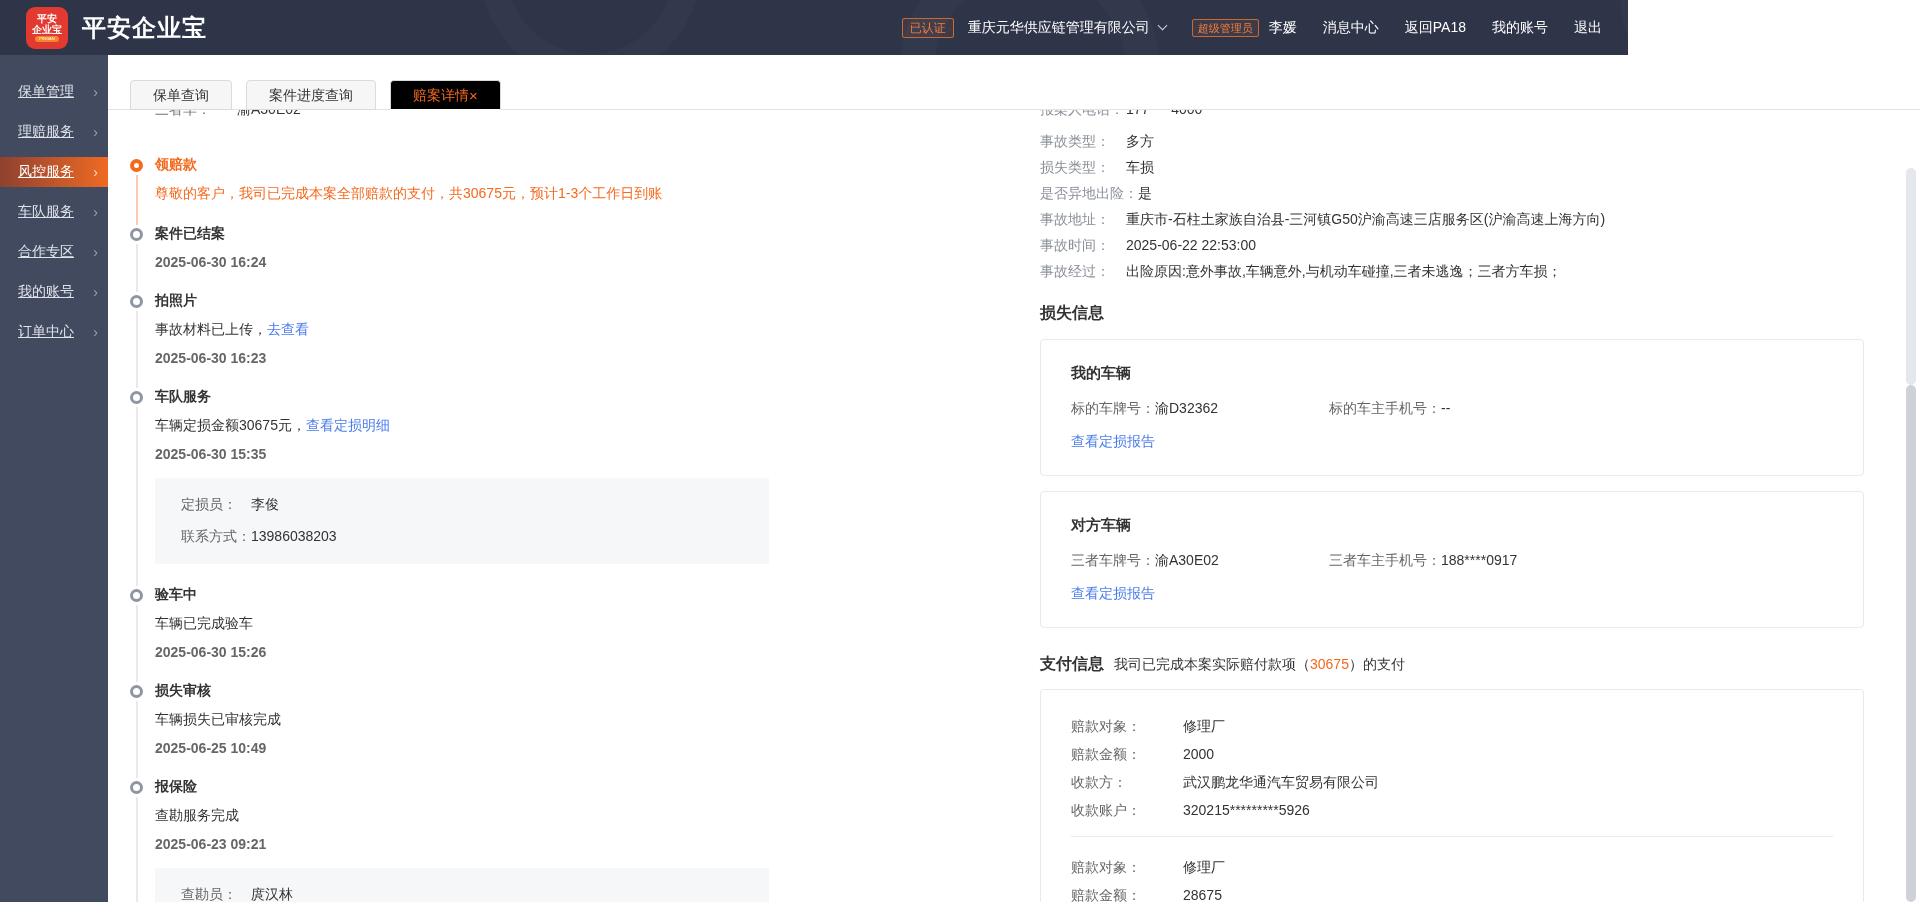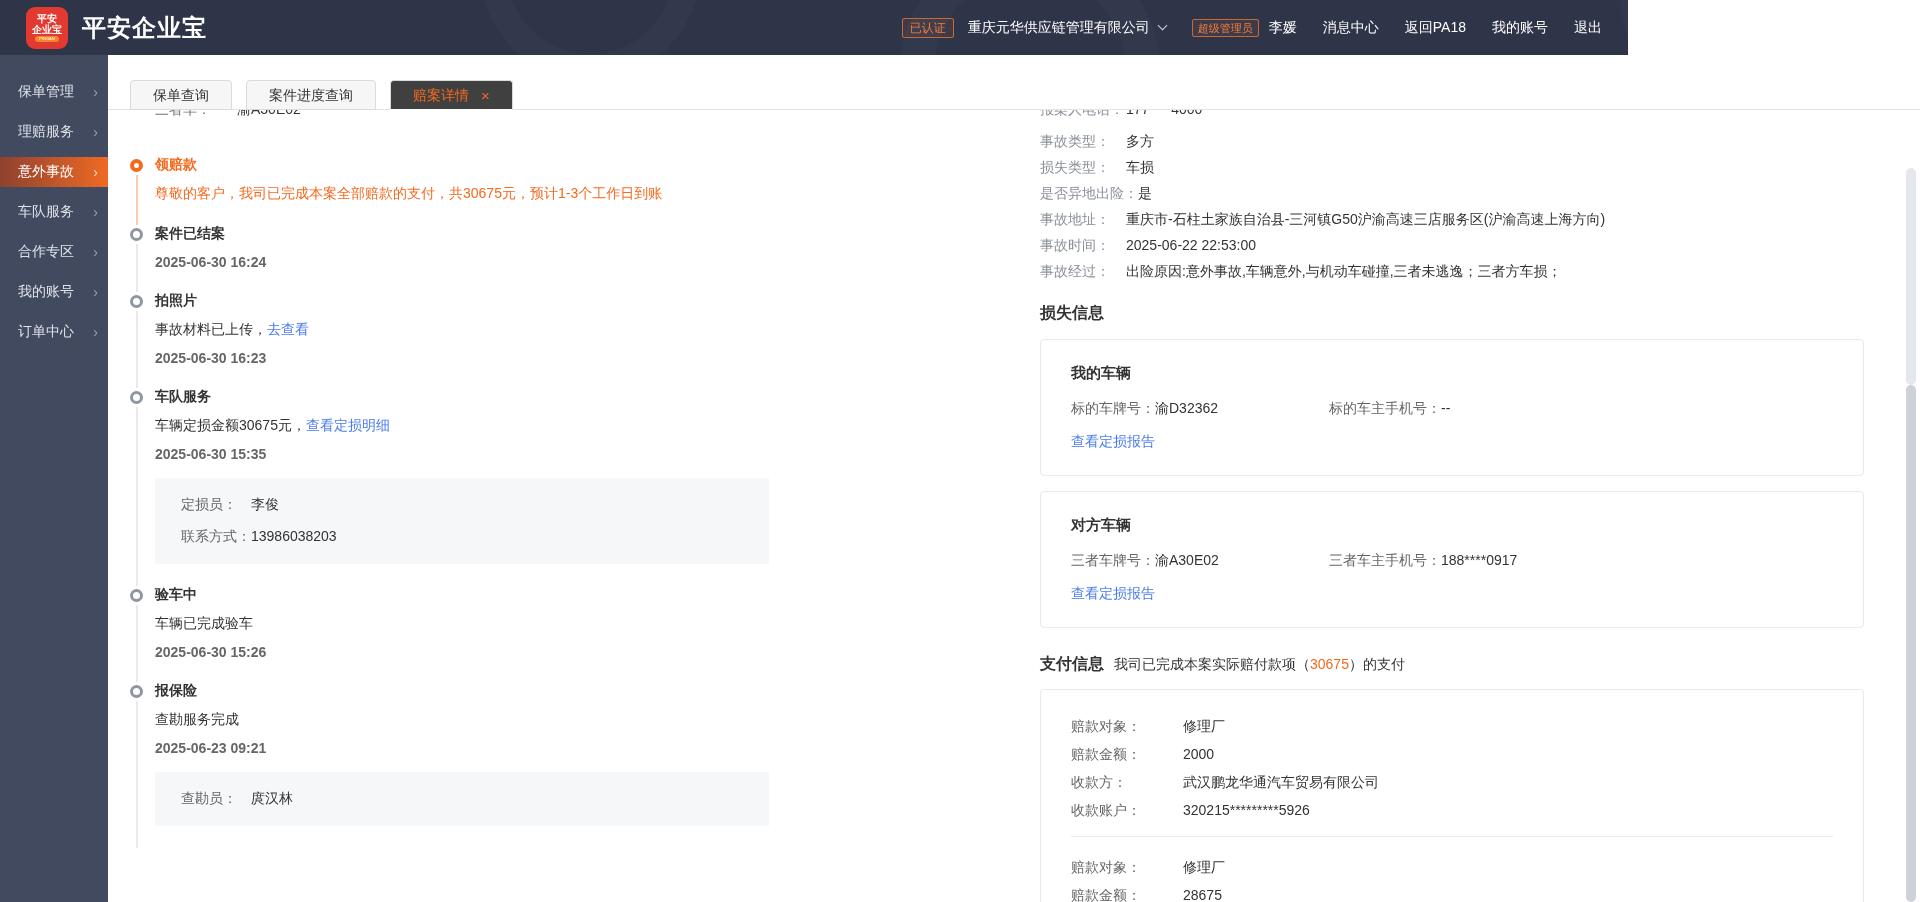--- a/index.html
+++ b/index.html
@@ -28,33 +28,33 @@
     transform:rotate(45deg); display:inline-block; margin-left:9px; margin-top:-4px; }
   .user-name, .hdr-link { color:#fff; white-space:nowrap; cursor:pointer; }
   .user-name { margin-left:-16px; }
 
   
   .sidebar { position:absolute; left:0; top:55px; width:108px; bottom:0; background:#424a5f; z-index:20; }
   .sb-item { height:30px; margin-top:10px; display:flex; align-items:center;
     padding:0 10px 0 18px; color:#dfe2ea; cursor:pointer; }
   .sb-item:first-child { margin-top:22px; }
   .sb-item { margin-bottom:10px; }
-  .sb-label { flex:1; }
+  .sb-label { flex:1;text-decoration:underline; }
   .sb-chevron { color:#9aa1b2; font-size:14px; }
   .sb-item.active { background:linear-gradient(90deg,#8f4130,#ef6a24); color:#fff; }
   .sb-item.active .sb-chevron { color:#ffd9c4; }
 
   
   .content { position:absolute; left:108px; top:55px; right:0; bottom:0; background:#fff; overflow:hidden; }
 
   .tabbar { position:absolute; left:0; top:0; right:0; height:55px; background:#fff;
     border-bottom:1px solid #e3e3e3; z-index:10; display:flex; align-items:flex-end; padding-left:22px; }
   .tab { height:30px; line-height:28px; padding:0 22px; margin-right:14px; margin-bottom:-1px;
     background:#f6f6f6; border:1px solid #dadada; border-radius:4px 4px 0 0; color:#333; cursor:pointer; white-space:nowrap; }
-  .tab.active { background:#404040; border-bottom-color:#fff; color:#f5691d; display:flex; align-items:center; gap:12px; }
+  .tab.active { background:#000000; border-bottom-color:#fff; color:#f5691d; display:flex; align-items:center; }
   .tab-close { color:#f5691d; font-size:15px; line-height:1; cursor:pointer; }
 
   .clipped-row { display:flex; font-size:14px; }
   .clip-label { color:#707580; }
   .clip-value { color:#333; margin-left:26px; }
 
   
   .left-col { position:absolute; left:22px; top:46px; width:690px; }
   .left-col .clipped-row { padding-left:25px; }
   .timeline { margin-top:37px; }
@@ -139,21 +139,21 @@
 <div class="sidebar">
     <div class="sb-item">
       <span class="sb-label">保单管理</span>
       <span class="sb-chevron">›</span>
     </div>
     <div class="sb-item">
       <span class="sb-label">理赔服务</span>
       <span class="sb-chevron">›</span>
     </div>
     <div class="sb-item active">
-      <span class="sb-label">意外事故</span>
+      <span class="sb-label">风控服务</span>
       <span class="sb-chevron">›</span>
     </div>
     <div class="sb-item">
       <span class="sb-label">车队服务</span>
       <span class="sb-chevron">›</span>
     </div>
     <div class="sb-item">
       <span class="sb-label">合作专区</span>
       <span class="sb-chevron">›</span>
     </div>
@@ -217,20 +217,27 @@
         <div class="tl-item">
           <span class="tl-line"></span>
           <span class="tl-dot"></span>
           <div class="tl-title">验车中</div>
           <div class="tl-desc">车辆已完成验车</div>
           <div class="tl-time">2025-06-30 15:26</div>
         </div>
         <div class="tl-item">
           <span class="tl-line"></span>
           <span class="tl-dot"></span>
+          <div class="tl-title">损失审核</div>
+          <div class="tl-desc">车辆损失已审核完成</div>
+          <div class="tl-time">2025-06-25 10:49</div>
+        </div>
+        <div class="tl-item">
+          <span class="tl-line"></span>
+          <span class="tl-dot"></span>
           <div class="tl-title">报保险</div>
           <div class="tl-desc">查勘服务完成</div>
           <div class="tl-time">2025-06-23 09:21</div>
           <div class="tl-box">
             <div class="box-row"><span class="box-label">查勘员：</span><span class="box-value">庹汉林</span></div>
           </div>
         </div>
       </div>
   </div>
 

